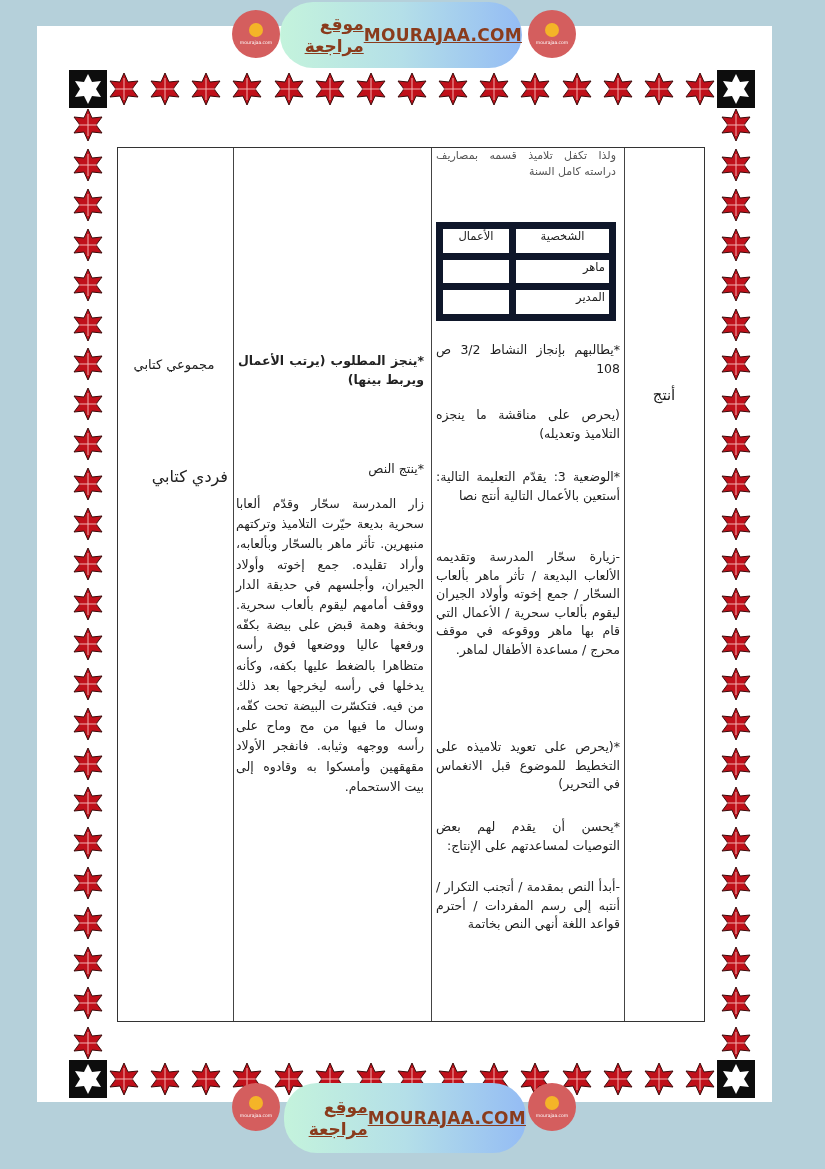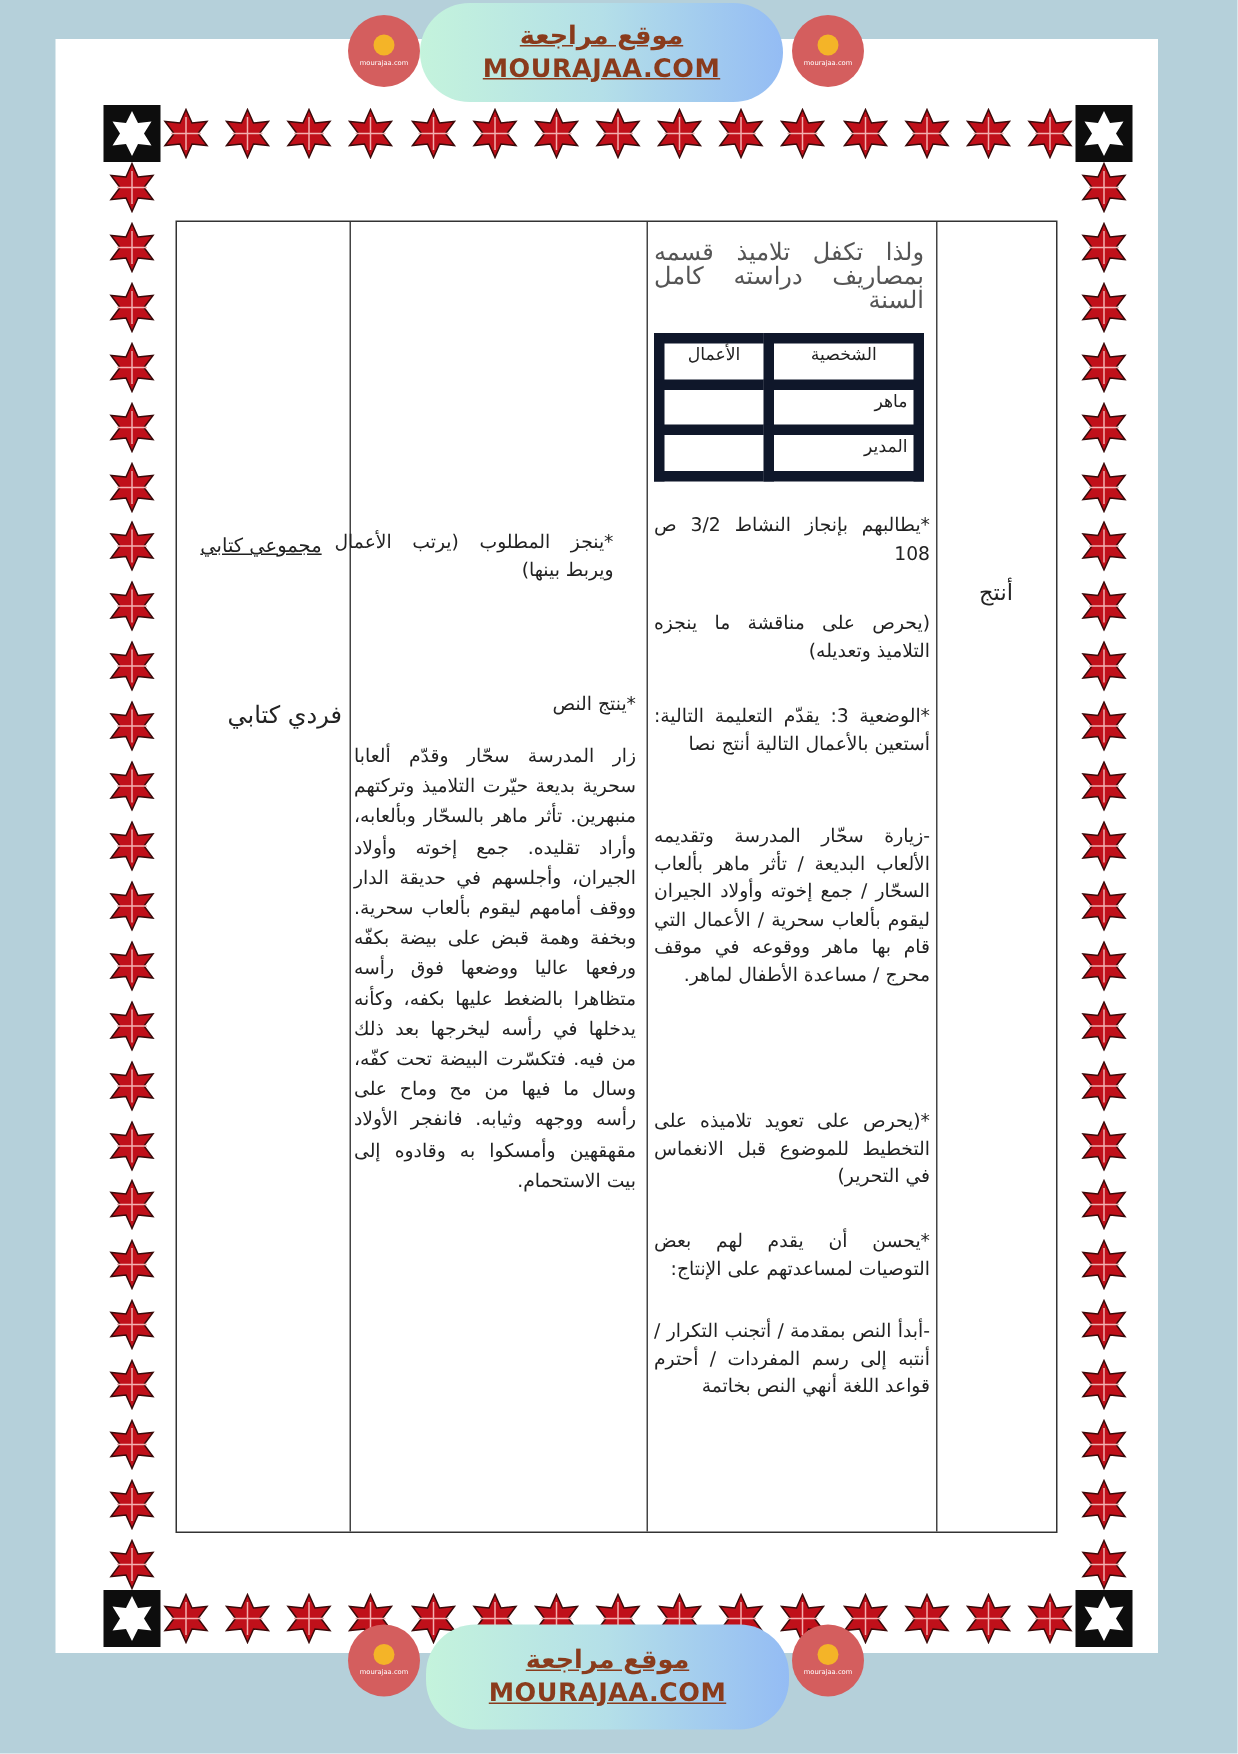--- a/index.html
+++ b/index.html
@@ -47,21 +47,21 @@
   .inner-table td, .inner-table th {
     border:7px solid #0f172a; padding:0 4px; text-align:right; font-weight:normal;
     vertical-align:top; line-height:15px;
   }
   .inner-table th { text-align:center; height:18px; }
 
   
   .banner {
     position:absolute; width:242px; height:66px; border-radius:33px;
     background:linear-gradient(90deg,#c4f3dc 0%, #b4dfe8 50%, #94bcf4 100%);
-    display:flex; flex-direction:column; align-items:center; justify-content:center;
+    display:flex; flex-direction:row; align-items:center; justify-content:center;
   }
   .banner-ar {
     color:#8a3b1c; font-family:"DejaVu Sans", sans-serif; font-weight:bold;
     font-size:17px; text-decoration:underline; line-height:22px; direction:rtl;
   }
   .banner-en {
     color:#8a3b1c; font-family:"DejaVu Sans", sans-serif; font-weight:bold;
     font-size:17px; text-decoration:underline; line-height:22px; letter-spacing:0.3px;
   }
   .logo {
@@ -656,21 +656,21 @@
   </div>
 
 <div class="lesson-table">
   <div class="col" style="left:115px;"></div>
   <div class="col" style="left:313px;"></div>
   <div class="col" style="left:506px;"></div>
 </div>
 
 <div class="txt" style="left:630px; top:386px; width:68px; text-align:center; font-size:15px;">أنتج</div>
 
-<div class="txt justify" style="left:436px; top:160px; width:180px; font-size:16px; line-height:16px; color:#555;">ولذا تكفل تلاميذ قسمه بمصاريف دراسته كامل السنة</div>
+<div class="txt justify" style="left:436px; top:148px; width:180px; font-size:11px; line-height:16px; color:#555;">ولذا تكفل تلاميذ قسمه بمصاريف دراسته كامل السنة</div>
 
 <table class="inner-table">
   <tbody>
       <tr>
     <th style="width:85px;">الشخصية</th>
     <th>الأعمال</th>
   </tr>
   <tr>
     <td style="height:18px;">ماهر</td>
     <td></td>
@@ -683,25 +683,25 @@
   </table>
 
 <div class="txt justify" style="left:436px; top:341px; width:184px;">*يطالبهم بإنجاز النشاط 3/2 ص 108</div>
 <div class="txt justify" style="left:436px; top:406px; width:184px;">(يحرص على مناقشة ما ينجزه التلاميذ وتعديله)</div>
 <div class="txt justify" style="left:436px; top:468px; width:184px;">*الوضعية 3: يقدّم التعليمة التالية: أستعين بالأعمال التالية أنتج نصا</div>
 <div class="txt justify" style="left:436px; top:548px; width:184px;">-زيارة سحّار المدرسة وتقديمه الألعاب البديعة / تأثر ماهر بألعاب السحّار / جمع إخوته وأولاد الجيران ليقوم بألعاب سحرية / الأعمال التي قام بها ماهر ووقوعه في موقف محرج / مساعدة الأطفال لماهر.</div>
 <div class="txt justify" style="left:436px; top:738px; width:184px;">*(يحرص على تعويد تلاميذه على التخطيط للموضوع قبل الانغماس في التحرير)</div>
 <div class="txt justify" style="left:436px; top:818px; width:184px;">*يحسن أن يقدم لهم بعض التوصيات لمساعدتهم على الإنتاج:</div>
 <div class="txt justify" style="left:436px; top:878px; width:184px;">-أبدأ النص بمقدمة / أتجنب التكرار / أنتبه إلى رسم المفردات / أحترم قواعد اللغة أنهي النص بخاتمة</div>
 
-<div class="txt justify" style="left:223px; top:352px; width:186px;">*ينجز المطلوب (يرتب الأعمال ويربط بينها)</div>
+<div class="txt justify" style="left:238px; top:352px; width:186px;font-weight:bold;">*ينجز المطلوب (يرتب الأعمال ويربط بينها)</div>
 <div class="txt" style="left:238px; top:460px; width:186px;">*ينتج النص</div>
 <div class="txt justify" style="left:236px; top:494px; width:188px; font-size:12.5px; line-height:20.2px;">زار المدرسة سحّار وقدّم ألعابا سحرية بديعة حيّرت التلاميذ وتركتهم منبهرين. تأثر ماهر بالسحّار وبألعابه، وأراد تقليده. جمع إخوته وأولاد الجيران، وأجلسهم في حديقة الدار ووقف أمامهم ليقوم بألعاب سحرية. وبخفة وهمة قبض على بيضة بكفّه ورفعها عاليا ووضعها فوق رأسه متظاهرا بالضغط عليها بكفه، وكأنه يدخلها في رأسه ليخرجها بعد ذلك من فيه. فتكسّرت البيضة تحت كفّه، وسال ما فيها من مح وماح على رأسه ووجهه وثيابه. فانفجر الأولاد مقهقهين وأمسكوا به وقادوه إلى بيت الاستحمام.</div>
 
-<div class="txt" style="left:120px; top:356px; width:108px; text-align:center; font-size:13px;text-decoration:underline;">مجموعي كتابي</div>
+<div class="txt" style="left:120px; top:356px; width:108px; text-align:center; font-size:13px;">مجموعي كتابي</div>
 <div class="txt" style="left:120px; top:468px; width:108px; text-align:right; font-size:16px;">فردي كتابي</div>
 
 <div class="logo" style="left:232px; top:10px;">
   <div class="logo-badge"></div>
   <div class="logo-text">mourajaa.com</div>
 </div>
 <div class="banner" style="left:280px; top:2px;">
   <div class="banner-ar">موقع مراجعة</div>
   <div class="banner-en">MOURAJAA.COM</div>
 </div>

